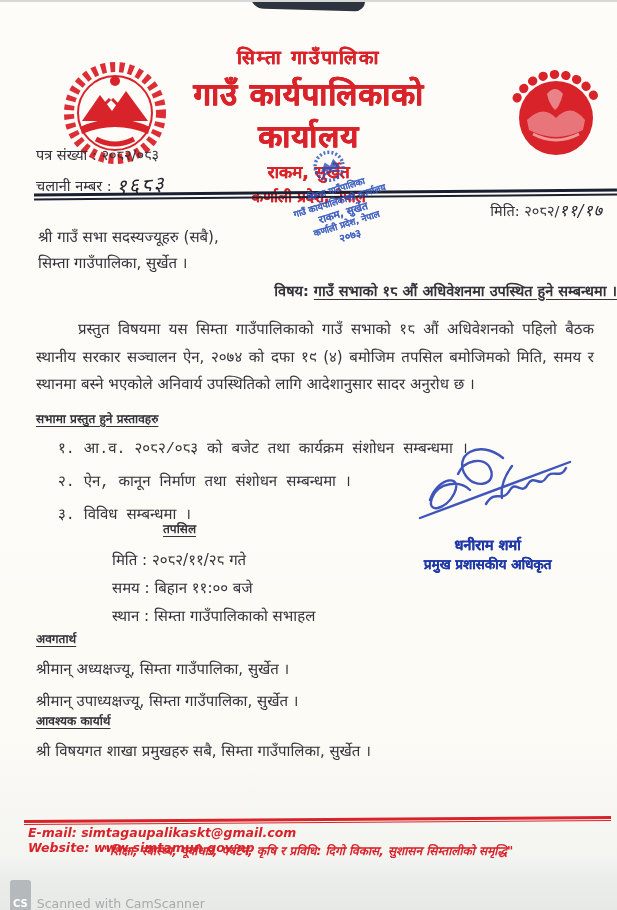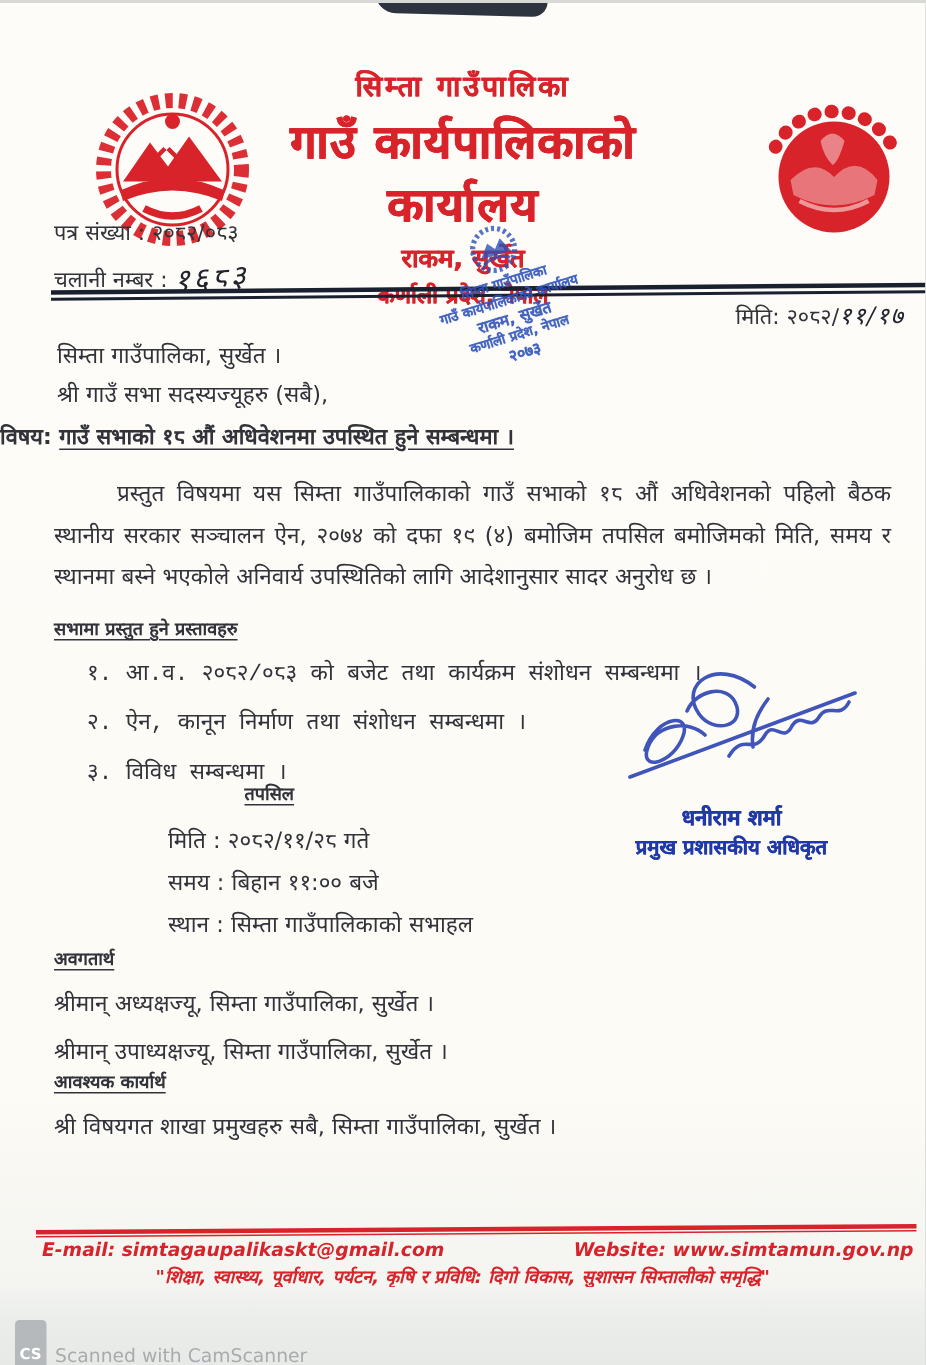--- a/index.html
+++ b/index.html
@@ -44,21 +44,21 @@
     text-shadow:0 0 .6px #4d6cd0; }
   .stamp .s-line { font-size:9px; font-weight:bold; line-height:12px; }
   .stamp .s-big { font-size:10.5px; }
   .stamp svg { display:block; margin:0 auto 1px auto; }
 
   .date-row { position:absolute; right:14px; top:197px; font-size:14.5px; }
   .date-hand { font-size:16px; letter-spacing:1px; }
 
   .addressee { position:absolute; left:38px; top:222px; font-size:15px; line-height:26px; }
 
-  .subject { position:absolute; left:0; right:0; top:278px; text-align:left; font-size:14.5px; font-weight:bold; }
+  .subject { position:absolute; left:0; right:0; top:278px; text-align:right; font-size:14.5px; font-weight:bold; }
   .subject .u { text-decoration:underline; text-underline-offset:3px; }
 
   .body-par { position:absolute; left:36px; width:558px; top:314px; font-size:15px;
     line-height:27.5px; text-align:justify; text-indent:42px; }
 
   .sec-head { font-weight:bold; font-size:12px; text-decoration:underline; text-underline-offset:3px; }
   .proposals { position:absolute; left:36px; top:408px; font-size:15px; }
   .proposals li { list-style:none; margin-top:13px; margin-left:22px; line-height:20px;font-family:Liberation Mono, monospace; }
 
   .tapsil-head { position:absolute; left:163px; top:518px; }
@@ -74,21 +74,21 @@
   .cc-block { position:absolute; left:36px; top:628px; font-size:15px; }
   .cc-block .line { margin-top:12px; line-height:20px; }
   .action-block { position:absolute; left:36px; top:710px; font-size:15px; }
   .action-block .line { margin-top:12px; line-height:20px; }
 
   
   .foot-rule { position:absolute; left:24px; right:6px; top:816px; transform:rotate(-0.4deg); }
   .foot-rule .fa { height:2.5px; background:#d9232a; }
   .foot-rule .fb { height:1px; background:#d9232a; margin-top:1.5px; }
   .foot-row { position:absolute; left:28px; right:8px; top:823px; font-size:12.5px;
-    font-weight:bold; font-style:italic; display:flex; justify-content:space-between; }
+    font-weight:bold; font-style:italic; display:flex; justify-content:space-between;flex-direction:column; }
   .foot-row .np { font-style:normal; font-size:12px; }
   .tagline { position:absolute; left:0; right:0; top:840px; text-align:center;
     font-size:12px; font-weight:bold; font-style:italic; }
 
   
   .bottom-shade { position:absolute; left:0; right:0; top:856px; height:54px;
     background:linear-gradient(180deg,#f3f4f1 0%, #ebedeb 40%, #e7e9e7 100%); }
   .watermark { position:absolute; left:10px; top:878px; display:flex; align-items:center; gap:6px; }
   .cs-badge { background:#b5b9bc; color:#fff; font-size:10px; font-weight:bold;
     border-radius:3px; padding:18px 3px; font-style:normal; }
@@ -162,22 +162,22 @@
     <div class="s-line">कर्णाली प्रदेश, नेपाल</div>
     <div class="s-line s-big">२०७३</div>
   </div>
 
   <div class="date-row">
     <span>मिति:</span>
     <span>२०८२/</span><span class="hand date-hand">११/१७</span>
   </div>
 
   <div class="addressee">
+    <div>श्री गाउँ सभा सदस्यज्यूहरु (सबै),</div>
     <div>सिम्ता गाउँपालिका, सुर्खेत ।</div>
-    <div>श्री गाउँ सभा सदस्यज्यूहरु (सबै),</div>
   </div>
 
   <div class="subject">
     <span>विषय:</span>
     <span class="u">गाउँ सभाको १८ औं अधिवेशनमा उपस्थित हुने सम्बन्धमा ।</span>
   </div>
 
   <div class="body-par">प्रस्तुत विषयमा यस सिम्ता गाउँपालिकाको गाउँ सभाको १८ औं अधिवेशनको पहिलो बैठक स्थानीय सरकार सञ्चालन ऐन, २०७४ को दफा १९ (४) बमोजिम तपसिल बमोजिमको मिति, समय र स्थानमा बस्ने भएकोले अनिवार्य उपस्थितिको लागि आदेशानुसार सादर अनुरोध छ ।</div>
 
   <div class="proposals">

